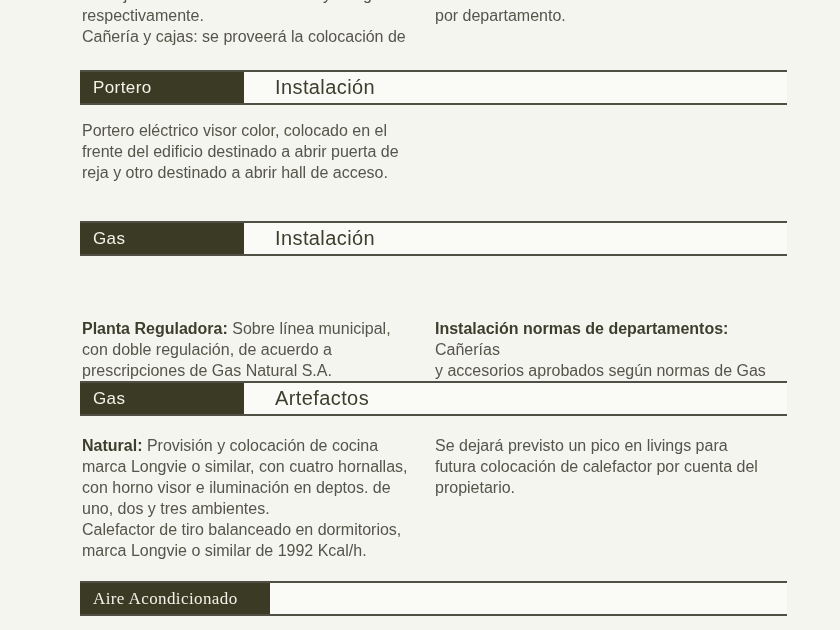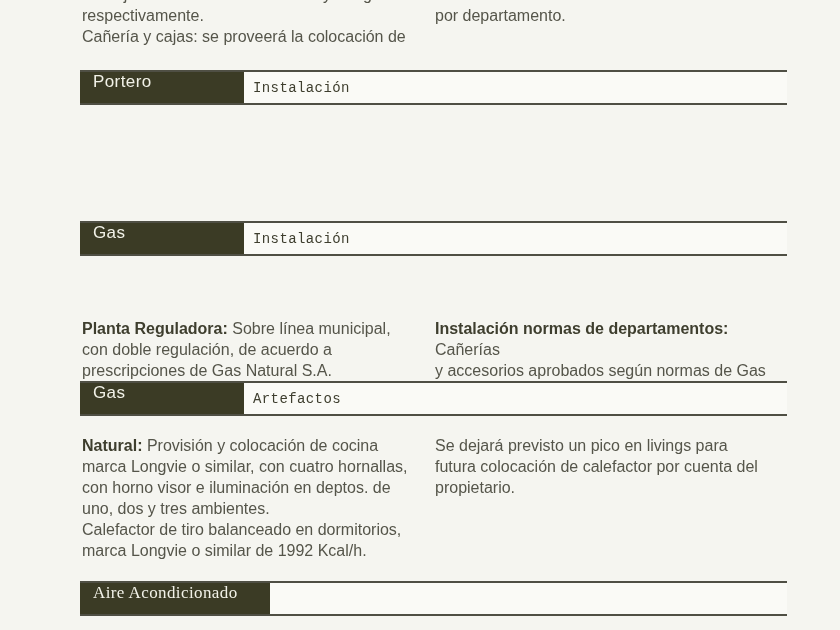--- a/index.html
+++ b/index.html
@@ -35,31 +35,30 @@
   .header {
     position:absolute; left:80px; width:707px; height:35px;
     border-top:2px solid var(--rule);
     border-bottom:2px solid var(--rule);
     background:var(--band-bg);
     display:flex; align-items:stretch;
   }
   .header .box {
     width:164px; flex:0 0 auto;
     background:var(--box-bg); color:var(--box-text);
-    display:flex; align-items:flex-start;
+    display:flex; align-items:center;
     padding-left:13px;
     font-size:17px; letter-spacing:0.4px;
   }
   .header .box.wide { width:190px;font-family:Liberation Serif, serif; }
   .header .sub {
     display:flex; align-items:center;
-    padding-left:9px;
-    font-size:14px; letter-spacing:0.4px;
+    padding-left:31px;
+    font-size:20px; letter-spacing:0.4px;
     color:var(--bold-text);
-    font-family:Liberation Mono, monospace;
   }
 
   .intro   { top:-16px; }
   .hdr-1   { top:70px; }
   .par-1   { top:120px; }
   .hdr-2   { top:221px; }
   .par-2   { top:278px;margin-top:40px; }
   .hdr-3   { top:381px; }
   .par-3   { top:435px; }
   .hdr-4   { top:581px; }
@@ -74,20 +73,26 @@
 respectivamente.
 Cañería y cajas: se proveerá la colocación de</span></p>
     <p class="pt1"><span class="t">por departamento.</span></p>
   </div>
 
   <div class="header hdr-1">
     <div class="box">
         <span>Portero</span>
       </div>
     <div class="sub">Instalación</div>
+  </div>
+  <div class="cols par-1">
+    <p><span class="t">Portero eléctrico visor color, colocado en el
+frente del edificio destinado a abrir puerta de
+reja y otro destinado a abrir hall de acceso.</span></p>
+    <p></p>
   </div>
 
   <div class="header hdr-2">
     <div class="box">
         <span>Gas</span>
       </div>
     <div class="sub">Instalación</div>
   </div>
   <div class="cols par-2">
     <p><b>Planta Reguladora:</b><span class="t"> Sobre línea municipal,

